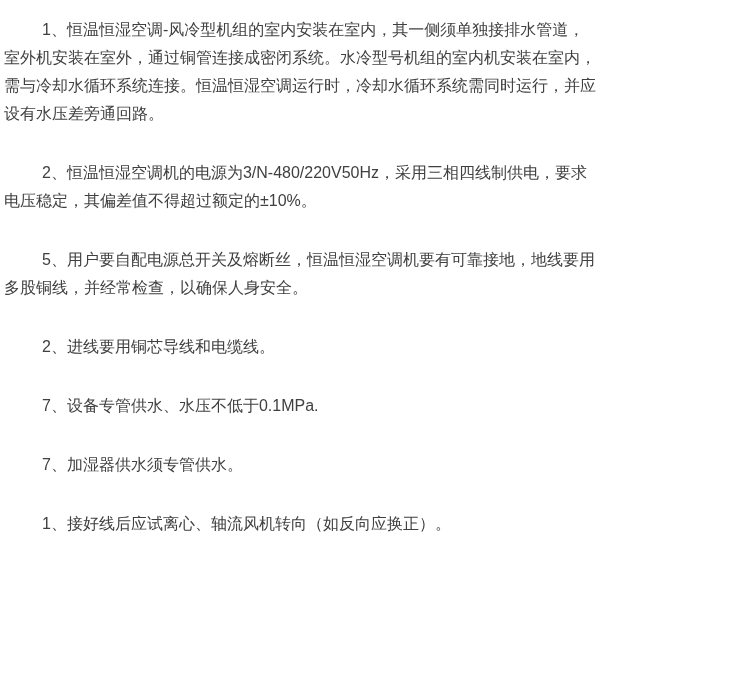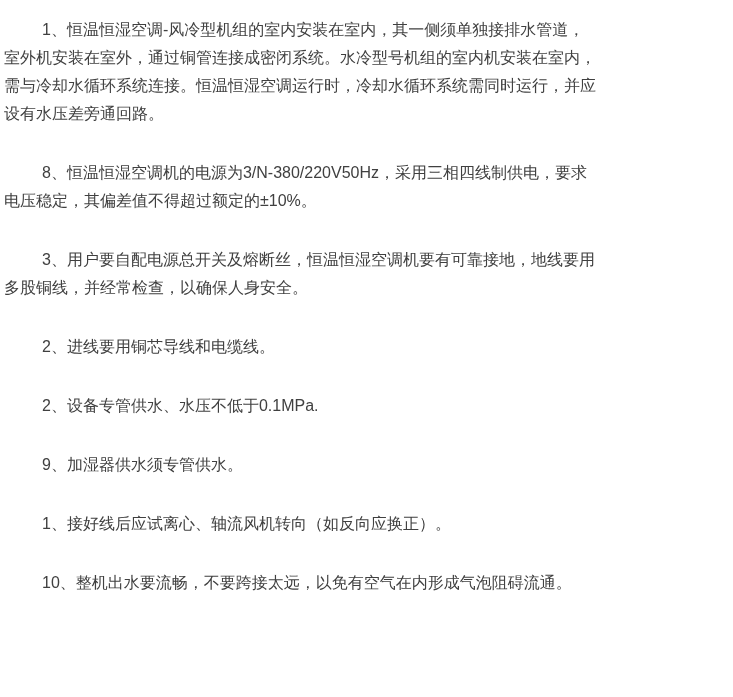--- a/index.html
+++ b/index.html
@@ -25,20 +25,19 @@
     margin: 0 0 31px 0;
     text-indent: 38px;
     word-break: break-all;
   }
 </style>
 </head>
 <body>
 
 <div class="doc">
   <p class="para">1、恒温恒湿空调-风冷型机组的室内安装在室内，其一侧须单独接排水管道，室外机安装在室外，通过铜管连接成密闭系统。水冷型号机组的室内机安装在室内，需与冷却水循环系统连接。恒温恒湿空调运行时，冷却水循环系统需同时运行，并应设有水压差旁通回路。</p>
-  <p class="para">8、恒温恒湿空调机的电源为3/N-380/220V50Hz，采用三相四线制供电，要求电压稳定，其偏差值不得超过额定的±10%。</p>
-  <p class="para">3、用户要自配电源总开关及熔断丝，恒温恒湿空调机要有可靠接地，地线要用多股铜线，并经常检查，以确保人身安全。</p>
+  <p class="para">2、恒温恒湿空调机的电源为3/N-480/220V50Hz，采用三相四线制供电，要求电压稳定，其偏差值不得超过额定的±10%。</p>
+  <p class="para">5、用户要自配电源总开关及熔断丝，恒温恒湿空调机要有可靠接地，地线要用多股铜线，并经常检查，以确保人身安全。</p>
   <p class="para">2、进线要用铜芯导线和电缆线。</p>
-  <p class="para">2、设备专管供水、水压不低于0.1MPa.</p>
-  <p class="para">9、加湿器供水须专管供水。</p>
+  <p class="para">7、设备专管供水、水压不低于0.1MPa.</p>
+  <p class="para">7、加湿器供水须专管供水。</p>
   <p class="para">1、接好线后应试离心、轴流风机转向（如反向应换正）。</p>
-  <p class="para">10、整机出水要流畅，不要跨接太远，以免有空气在内形成气泡阻碍流通。</p>
 </div>
 
 </body></html>

